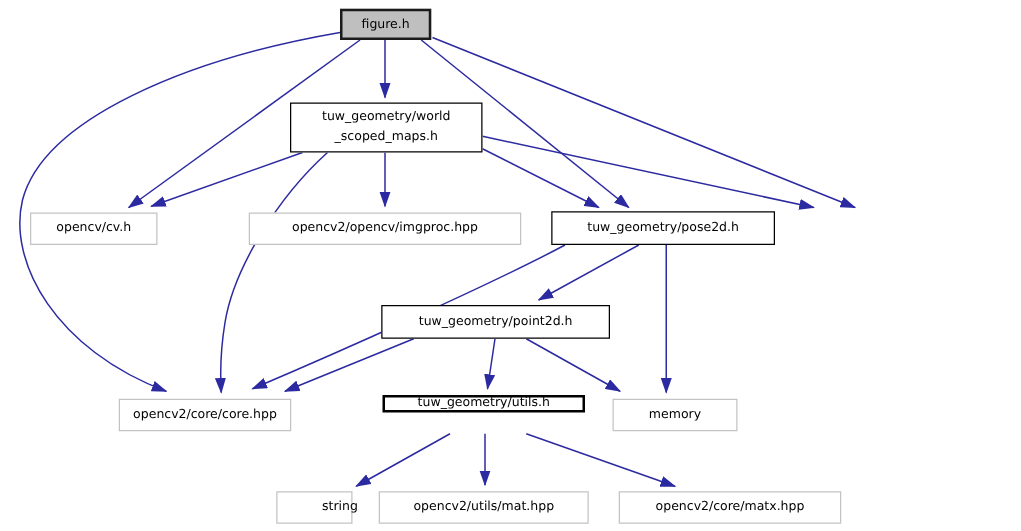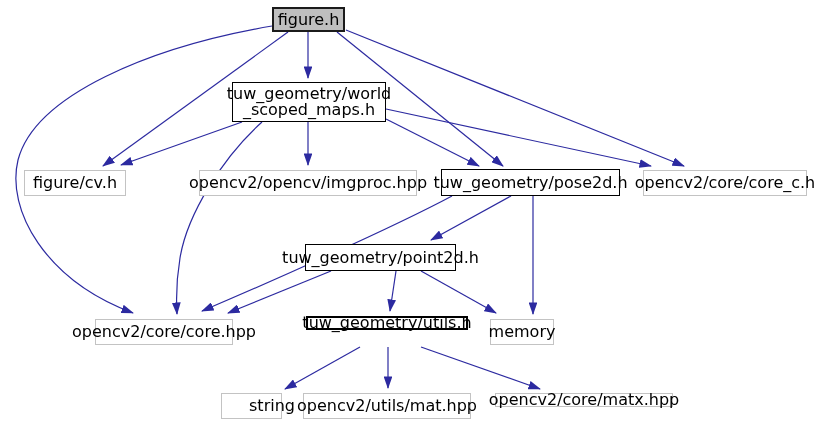--- a/index.html
+++ b/index.html
@@ -6,21 +6,21 @@
   .stage {
     position:relative; width:817px; height:425px; background:#fff;
     font-family:"DejaVu Sans", sans-serif; overflow:hidden;
   }
   svg.edges { position:absolute; left:0; top:0; width:817px; height:425px; }
   .edge { stroke: var(--edge-color, #2c2aa0); stroke-width:1.2; fill:none; }
   .arrowhead { fill: var(--edge-color, #2c2aa0); }
   .node {
     position:absolute; box-sizing:border-box;
     display:flex; align-items:center; justify-content:center;
-    text-align:center; font-size:16px; line-height:16px; color:#000;
+    text-align:center; font-size:10px; line-height:16px; color:#000;
     background:#fff; border:1px solid var(--ext-border, #c3c3c3);
     white-space:pre-line; padding:0 3px; cursor:default;
   }
   .node.internal { border-color:#000; cursor:pointer; }
   .node.thick { border-width:2px; }
   .node.root { background:var(--root-fill,#bfbfbf); border:2px solid #1b1b1b; }
 </style>
 </head>
 <body>
 
@@ -56,35 +56,34 @@
     <path class="edge" marker-end="url(#arrow)" d="M 360,347 L 285,389"></path>
     <path class="edge" marker-end="url(#arrow)" d="M 388,347 L 388,388"></path>
     <path class="edge" marker-end="url(#arrow)" d="M 421,347 L 540,389"></path>
   </svg>
 
   <div class="node root" style="left:272px; top:7px; width:73px; height:25px;">figure.h</div>
 
   <div class="node internal" style="left:232px; top:82px; width:154px; height:40px;">tuw_geometry/world
 _scoped_maps.h</div>
 
-  <div class="node" style="left:24px; top:170px; width:102px; height:26px;">figure/cv.h</div>
+  <div class="node" style="left:24px; top:170px; width:102px; height:26px;">opencv/cv.h</div>
 
   <div class="node" style="left:199px; top:170px; width:218px; height:26px;">opencv2/opencv/imgproc.hpp</div>
 
   <div class="node internal" style="left:441px; top:169px; width:179px; height:27px;">tuw_geometry/pose2d.h</div>
 
-  <div class="node" style="left:643px; top:170px; width:164px; height:26px;">opencv2/core/core_c.h</div>
 
-  <div class="node internal" style="left:305px; top:244px; width:151px; height:27px;">tuw_geometry/point2d.h</div>
+  <div class="node internal" style="left:305px; top:244px; width:183px; height:27px;">tuw_geometry/point2d.h</div>
 
   <div class="node" style="left:95px; top:319px; width:138px; height:26px;">opencv2/core/core.hpp</div>
 
   <div class="node internal thick" style="left:306px; top:316px; width:162px; height:14px;">tuw_geometry/utils.h</div>
 
-  <div class="node" style="left:490px; top:319px; width:64px; height:26px;">memory</div>
+  <div class="node" style="left:490px; top:319px; width:100px; height:26px;">memory</div>
 
   <div class="node" style="left:221px; top:393px; width:61px; height:26px;padding-left:44px;">string</div>
 
   <div class="node" style="left:303px; top:393px; width:168px; height:26px;">opencv2/utils/mat.hpp</div>
 
-  <div class="node" style="left:495px; top:393px; width:178px; height:14px;">opencv2/core/matx.hpp</div>
+  <div class="node" style="left:495px; top:393px; width:178px; height:26px;">opencv2/core/matx.hpp</div>
 
 </div>
 
 </body></html>

